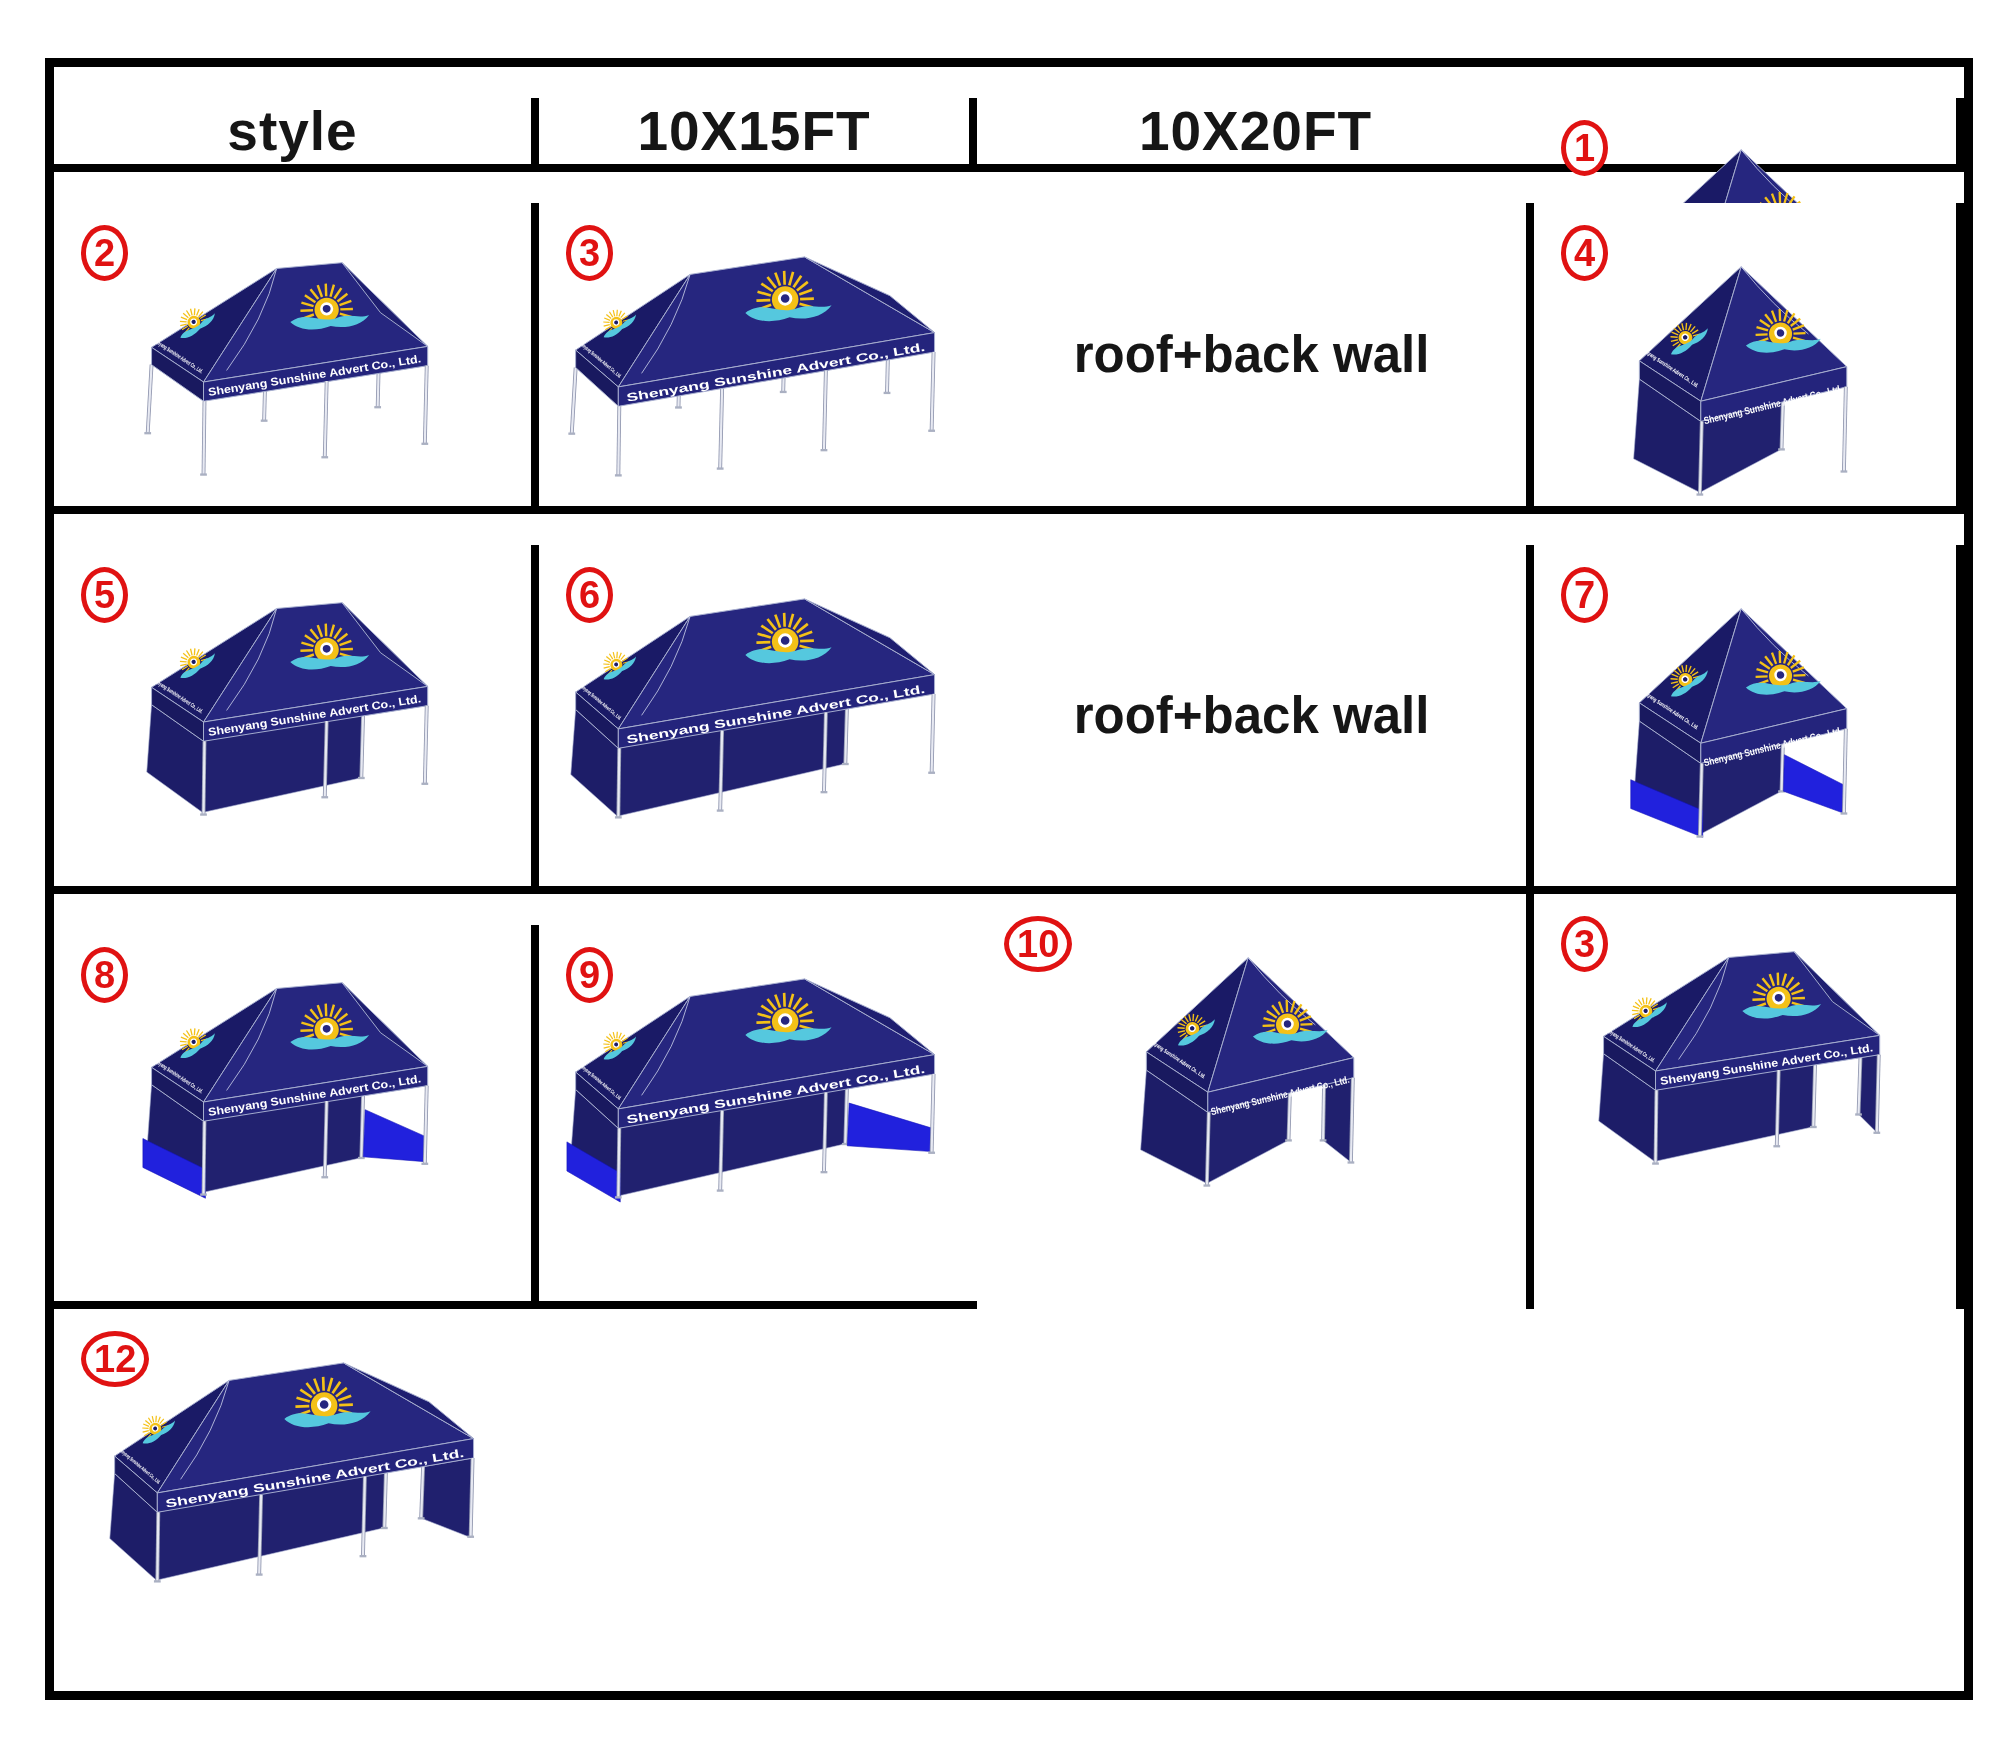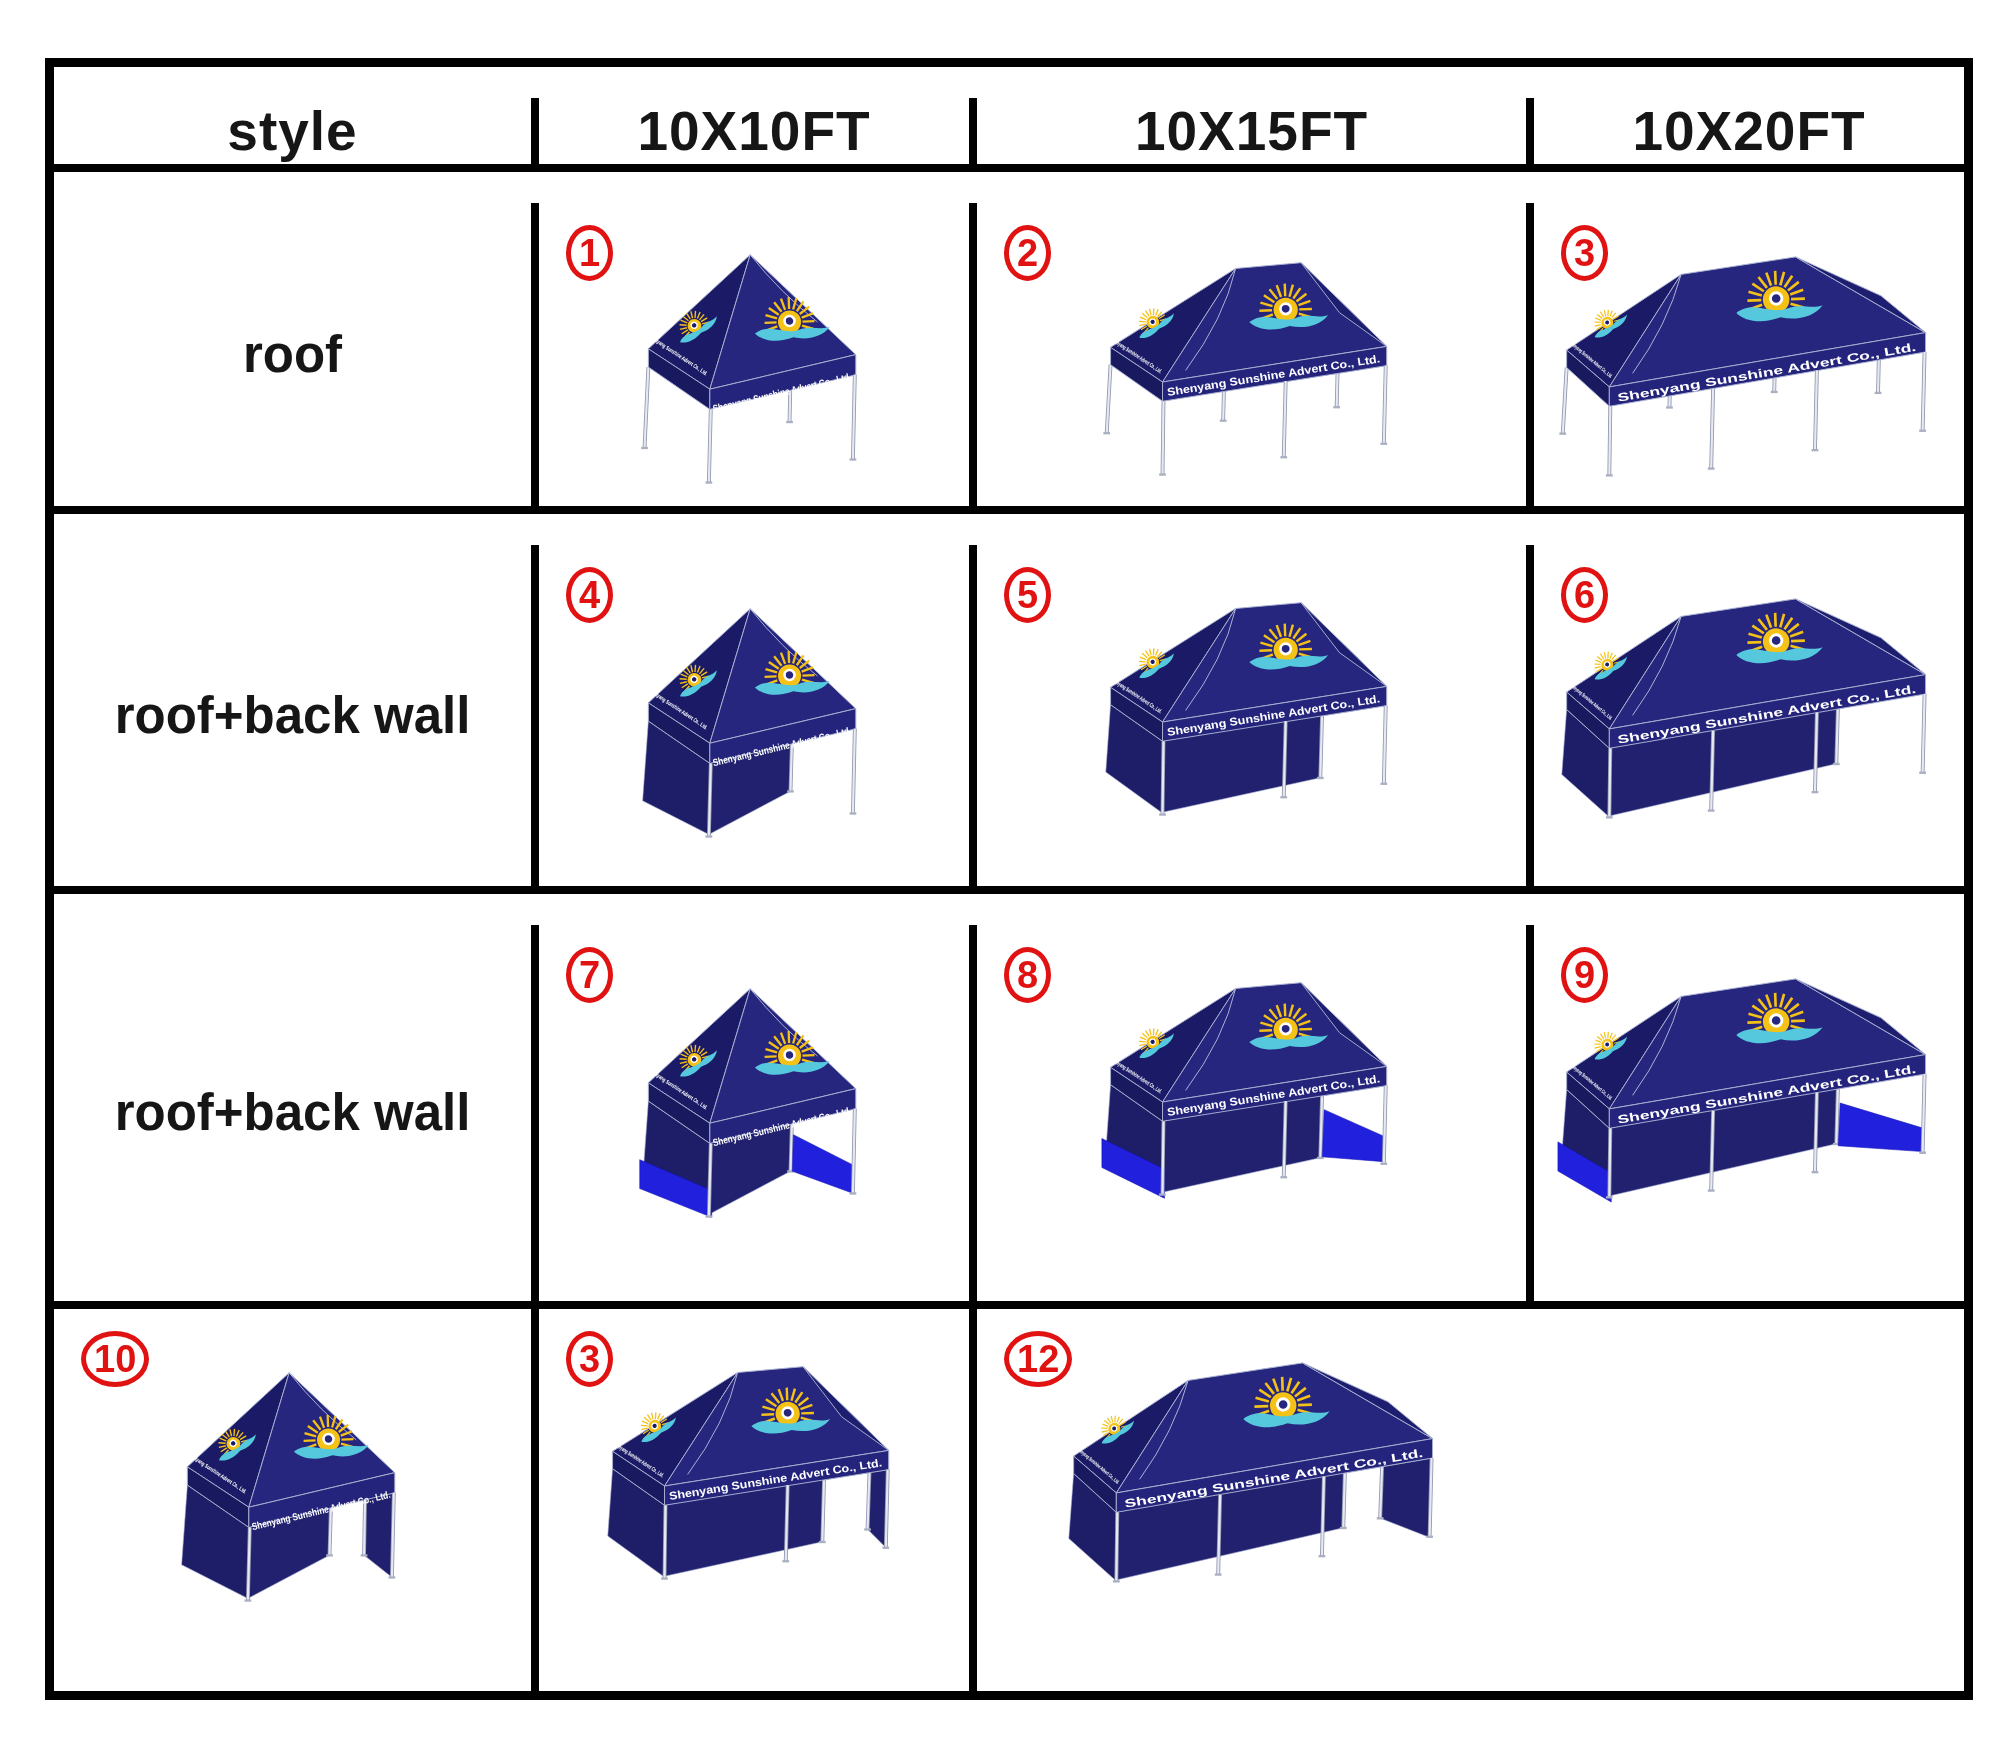--- a/index.html
+++ b/index.html
@@ -33,32 +33,26 @@
 </style>
 </head>
 <body>
 
 <div class="tableWrap">
 
   <div class="c bR bB hdr">
     <span>style</span>
   </div>
   <div class="c bR bB hdr">
-    <span>10X10FT</span>
-  </div>
-  <div class="c bR bB hdr">
     <span>10X15FT</span>
   </div>
   <div class="c bB hdr">
     <span>10X20FT</span>
   </div>
 
-  <div class="c bR bB lbl">
-    <div class="txt">roof</div>
-  </div>
   <div class="c bR bB r1">
     <span class="badge">1</span>
     <svg class="tent tent-s" viewBox="0 0 260 252">
         <line x1="20" y1="123" x2="16" y2="207" stroke="#9298b0" stroke-width="4"></line>
         <line x1="20" y1="123" x2="16" y2="207" stroke="#e7e9f2" stroke-width="2.2"></line>
         <rect x="12.5" y="206" width="7" height="2.4" fill="#aab0c2"></rect>
         <line x1="169" y1="92" x2="167" y2="180" stroke="#9298b0" stroke-width="4"></line>
         <line x1="169" y1="92" x2="167" y2="180" stroke="#e7e9f2" stroke-width="2.2"></line>
         <rect x="163.5" y="179" width="7" height="2.4" fill="#aab0c2"></rect>
         <polygon points="126,6 20,104 84,146" fill="#1a1a66" stroke="#a8b0d0" stroke-width="1"></polygon>

